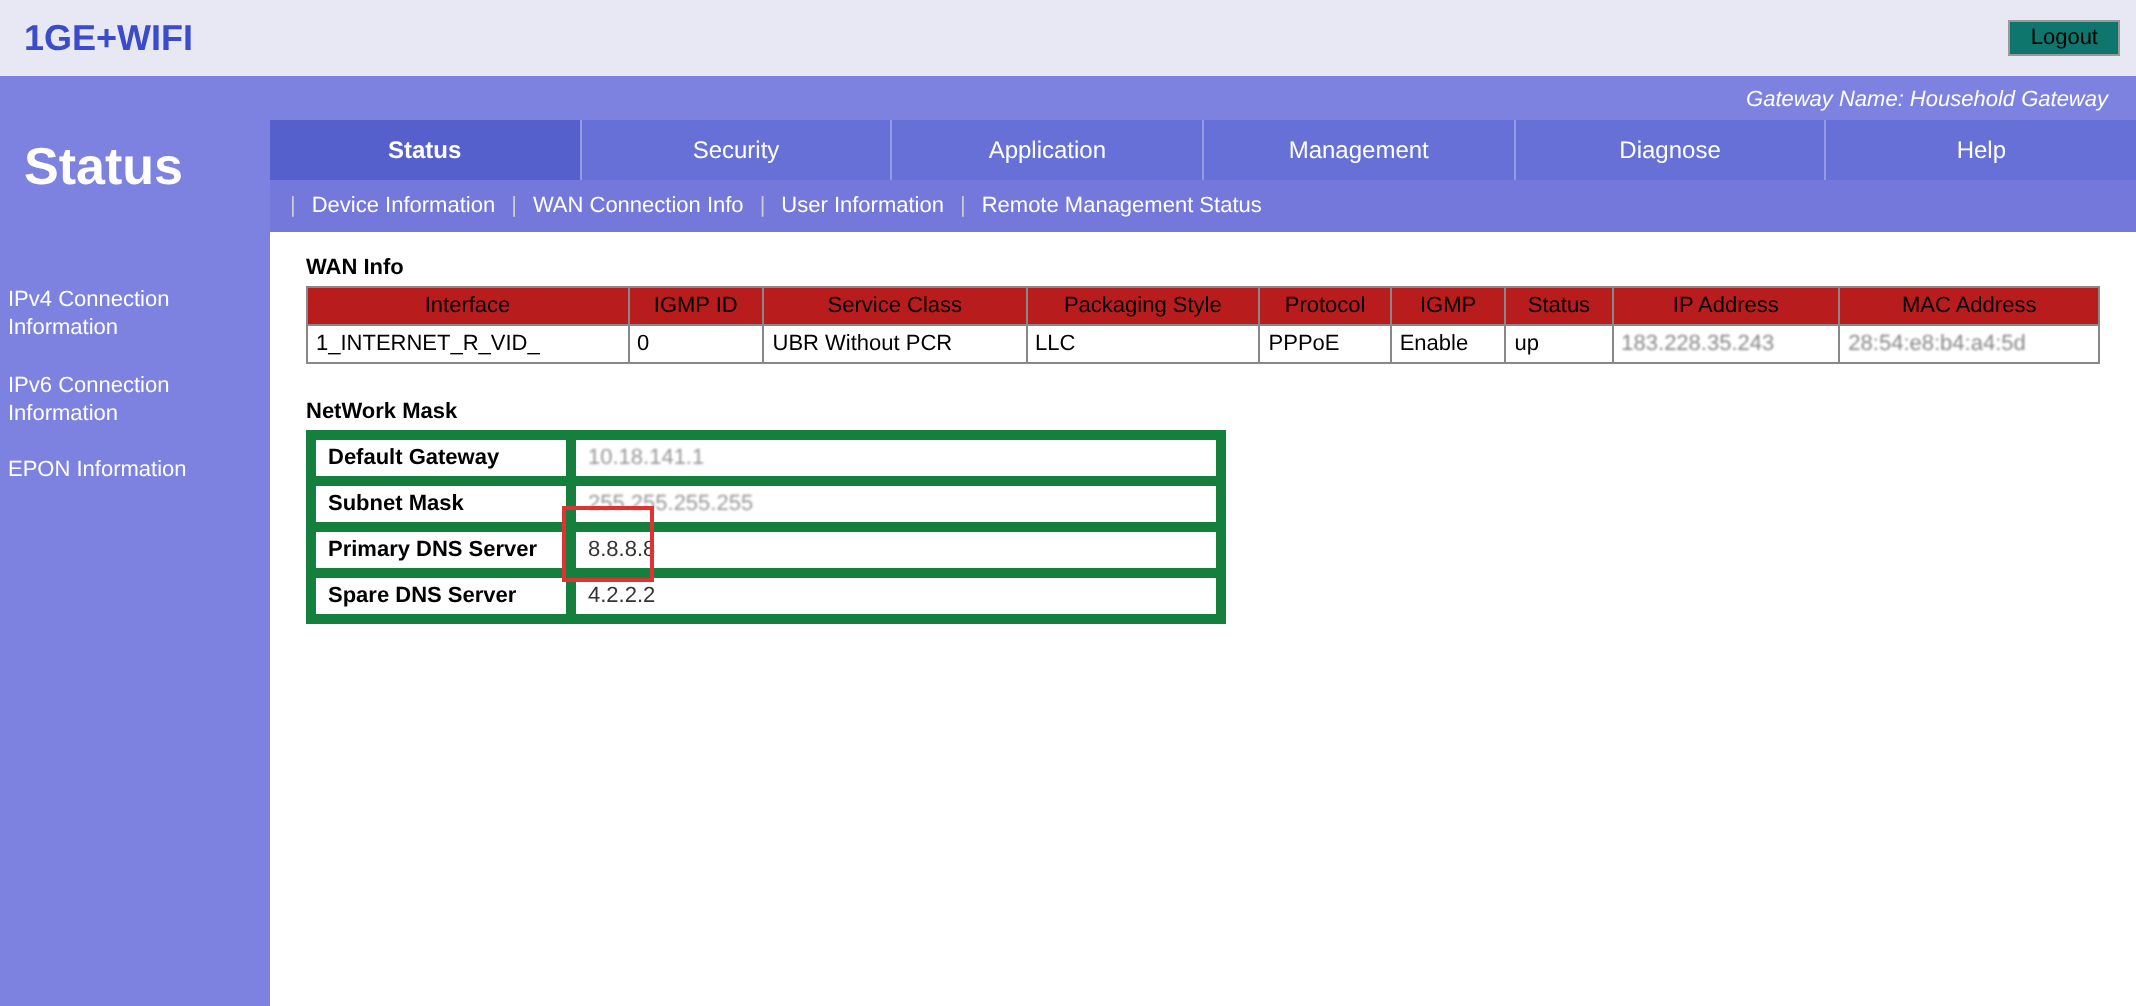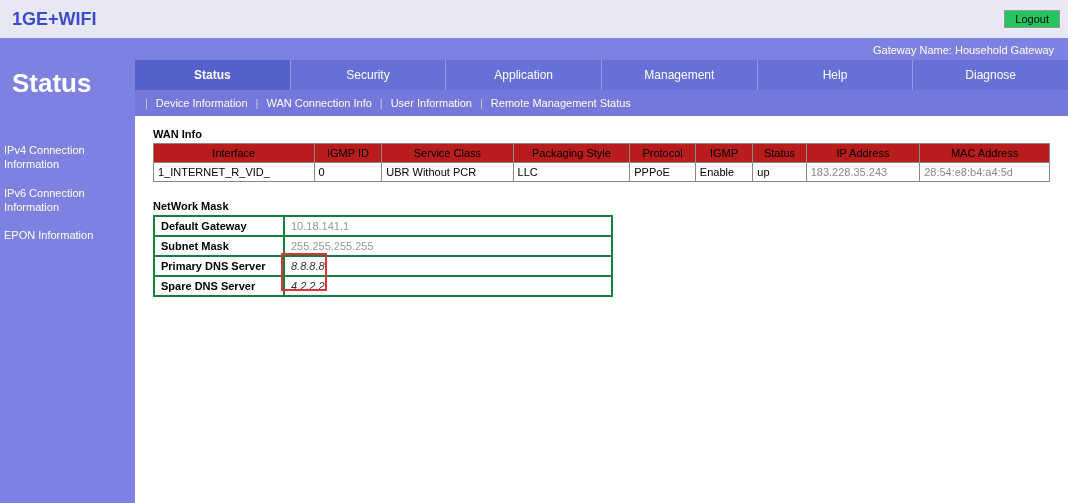--- a/index.html
+++ b/index.html
@@ -1,22 +1,22 @@
 <!DOCTYPE html>
 <html><head>
   <meta charset="utf-8">
   <style>
     * { margin: 0; padding: 0; box-sizing: border-box; }
     body { font-family: Arial, sans-serif; font-size: 11px; background: #7d82e0; width: 1068px; height: 503px; overflow: hidden; }
     
     .top-bar { background: #e8e8f4; height: 38px; display: flex; align-items: center; justify-content: space-between; padding: 0 8px 0 12px; }
     .brand { color: #3a4cc9; font-weight: bold; font-size: 18px; }
-    .logout-btn { background: #22c55e; border: 1px solid #999; padding: 2px 10px; font-size: 11px; cursor: pointer; }
+    .logout-btn { background: #0f766e; border: 1px solid #999; padding: 2px 10px; font-size: 11px; cursor: pointer; }
     
-    .gateway-name { text-align: right; color: #fff; font-size: 11px; padding: 6px 14px 4px 0; }
+    .gateway-name { text-align: right; color: #fff; font-size: 11px; padding: 6px 14px 4px 0; font-style: italic; }
     
     .main-area { display: flex; }
     
     .sidebar { width: 135px; flex-shrink: 0; }
     .page-title { color: #fff; font-size: 26px; font-weight: bold; padding: 8px 0 12px 12px; }
     .sidebar-links { padding-top: 28px; }
     .sidebar-item { color: #fff; font-size: 11px; padding: 4px 24px 10px 4px; line-height: 1.3; cursor: pointer; }
     
     .content { flex: 1; }
     
@@ -33,28 +33,28 @@
     
     .section-label { font-size: 11px; font-weight: bold; margin-bottom: 3px; }
     
     table.wan { width: 100%; border-collapse: collapse; font-size: 11px; }
     table.wan th { background: #b91c1c; border: 1px solid #888; padding: 3px 4px; font-weight: normal; text-align: center; }
     table.wan td { border: 1px solid #888; padding: 3px 4px; text-align: left; }
     .blurred { color: #888; filter: blur(0.6px); }
     
     .network-section { margin-top: 18px; }
     table.net { border-collapse: collapse; font-size: 11px; width: 460px; }
-    table.net td { border: 2px solid #15803d; padding: 3px 6px; }
+    table.net td { border: 5px solid #15803d; padding: 3px 6px; }
     table.net td.label { width: 130px; font-weight: bold; background: #fff; }
     table.net td.val { background: #fff; }
     .gray-val { color: #999; filter: blur(0.5px); }
     
     .highlight-box { position: absolute; border: 2px solid #d33; pointer-events: none; }
     .highlight-wrap { position: relative; }
-    .dns-val { color: #333; font-style: italic; }
+    .dns-val { color: #333; }
   </style>
 </head>
 <body>
 
 <div class="top-bar">
   <div class="brand">1GE+WIFI</div>
   <button class="logout-btn">Logout</button>
 </div>
 
 <div class="gateway-name">Gateway Name: Household Gateway</div>
@@ -68,22 +68,22 @@
       <div class="sidebar-item">EPON Information</div>
     </div>
   </div>
 
   <div class="content">
     <div class="tab-row">
       <div class="tab active">Status</div>
       <div class="tab">Security</div>
       <div class="tab">Application</div>
       <div class="tab">Management</div>
+      <div class="tab">Diagnose</div>
       <div class="tab">Help</div>
-      <div class="tab">Diagnose</div>
     </div>
 
     <div class="subtab-row">
       <span class="sep">|</span>
       <span class="subtab">Device Information</span>
       <span class="sep">|</span>
       <span class="subtab">WAN Connection Info</span>
       <span class="sep">|</span>
       <span class="subtab">User Information</span>
       <span class="sep">|</span>

